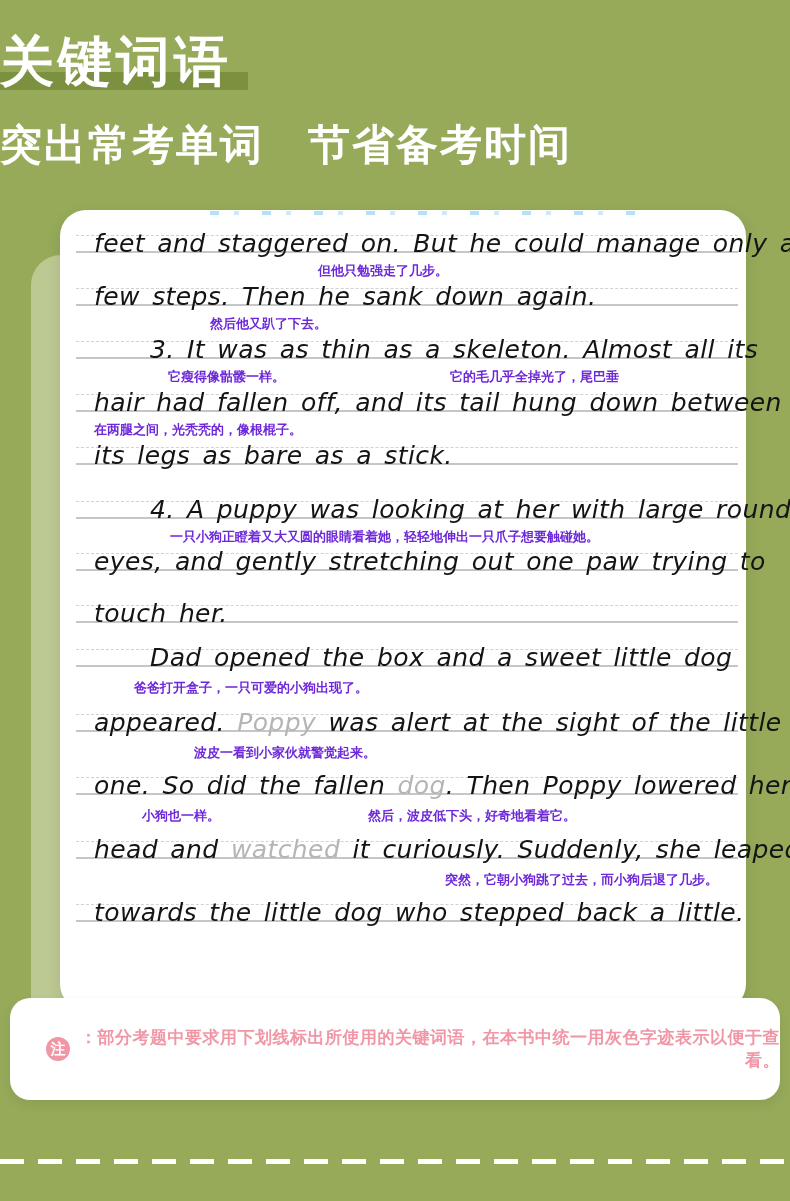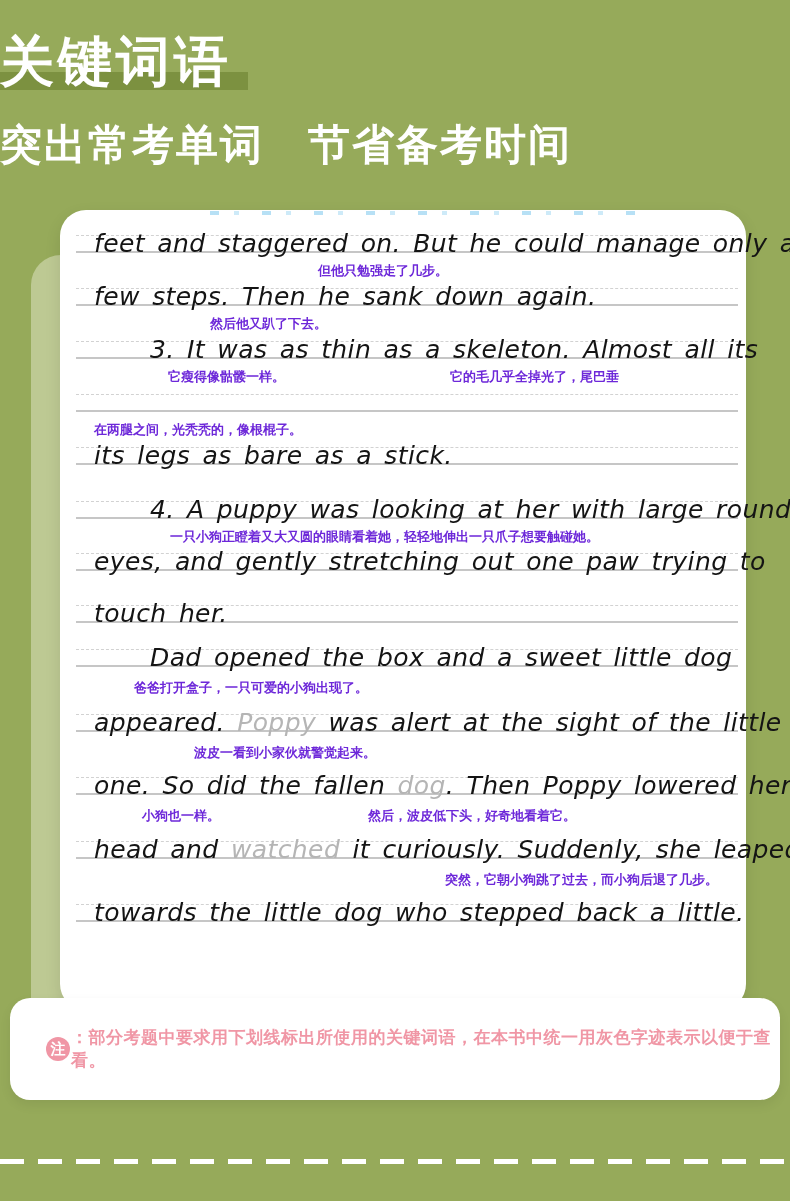--- a/index.html
+++ b/index.html
@@ -93,20 +93,21 @@
     box-shadow:0 5px 12px rgba(0,0,0,0.07);
   }
   .note-badge {
     flex:0 0 24px; width:24px; height:24px; border-radius:50%;
     background:#f096a5; color:#ffffff; font-size:15px; font-weight:700;
     display:flex; align-items:center; justify-content:center;
   }
   .note-text {
     color:#f096a5; font-size:17px; font-weight:700; letter-spacing:.5px;
     margin-left:1px;
+    text-align:right;
   }
   
   .cut-line {
     position:absolute; left:0; top:1159px; width:790px; height:5px; z-index:5;
     background:repeating-linear-gradient(90deg,#ffffff 0 24px,transparent 24px 38px);
   }
 </style>
 </head>
 <body>
 
@@ -132,20 +133,21 @@
     <div class="row en-row" style="height:53px">
       <span class="en">few steps. Then he sank down again.</span>
       <span class="zh" style="left:116px">然后他又趴了下去。</span>
     </div>
     <div class="row en-row" style="height:53px">
       <span class="en indent">3. It was as thin as a skeleton. Almost all its</span>
       <span class="zh" style="left:74px">它瘦得像骷髅一样。</span>
       <span class="zh" style="left:356px">它的毛几乎全掉光了，尾巴垂</span>
     </div>
     <div class="row en-row" style="height:53px">
+      <span class="en">hair had fallen off, and its tail hung down between</span>
       <span class="zh" style="left:0">在两腿之间，光秃秃的，像根棍子。</span>
     </div>
     <div class="row en-row" style="height:53px">
       <span class="en">its legs as bare as a stick.</span>
     </div>
     <div class="row en-row" style="height:54px">
       <span class="en indent">4. A puppy was looking at her with large round</span>
       <span class="zh" style="left:76px">一只小狗正瞪着又大又圆的眼睛看着她，轻轻地伸出一只爪子想要触碰她。</span>
     </div>
     <div class="row en-row" style="height:52px">

